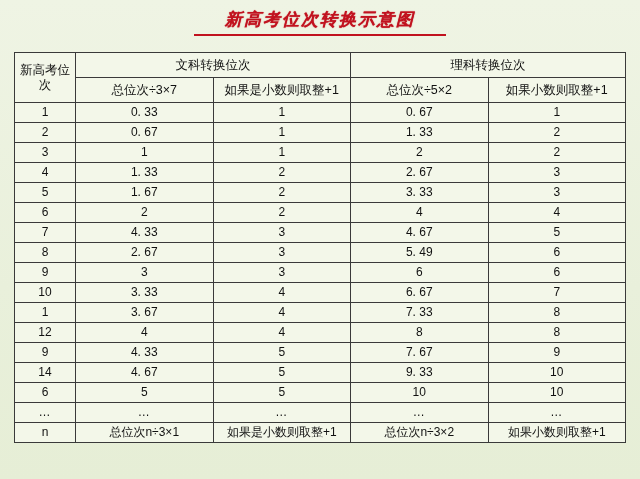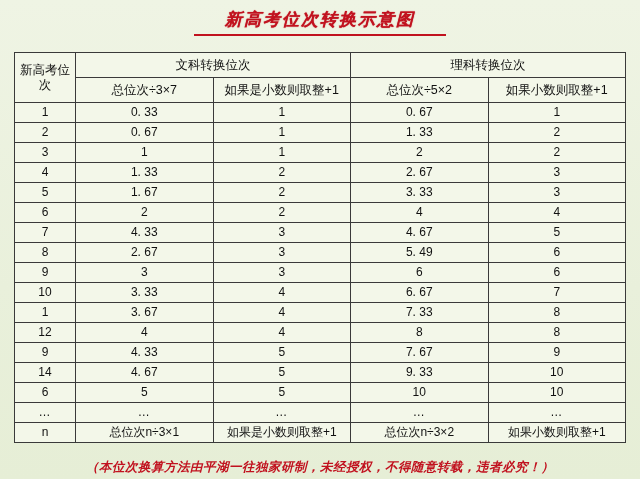--- a/index.html
+++ b/index.html
@@ -231,15 +231,14 @@
         <tr class="row-n">
           <td class="num-col">n</td>
           <td>总位次n÷3×1</td>
           <td>如果是小数则取整+1</td>
           <td>总位次n÷3×2</td>
           <td>如果小数则取整+1</td>
         </tr>
       </tbody>
   </table>
 
-  <div class="footnote">（本位次换算方法由平湖一往独家研制，未经授权，不得随意转载，违者必究！）</div>
 
 </div>
 
 </body></html>

